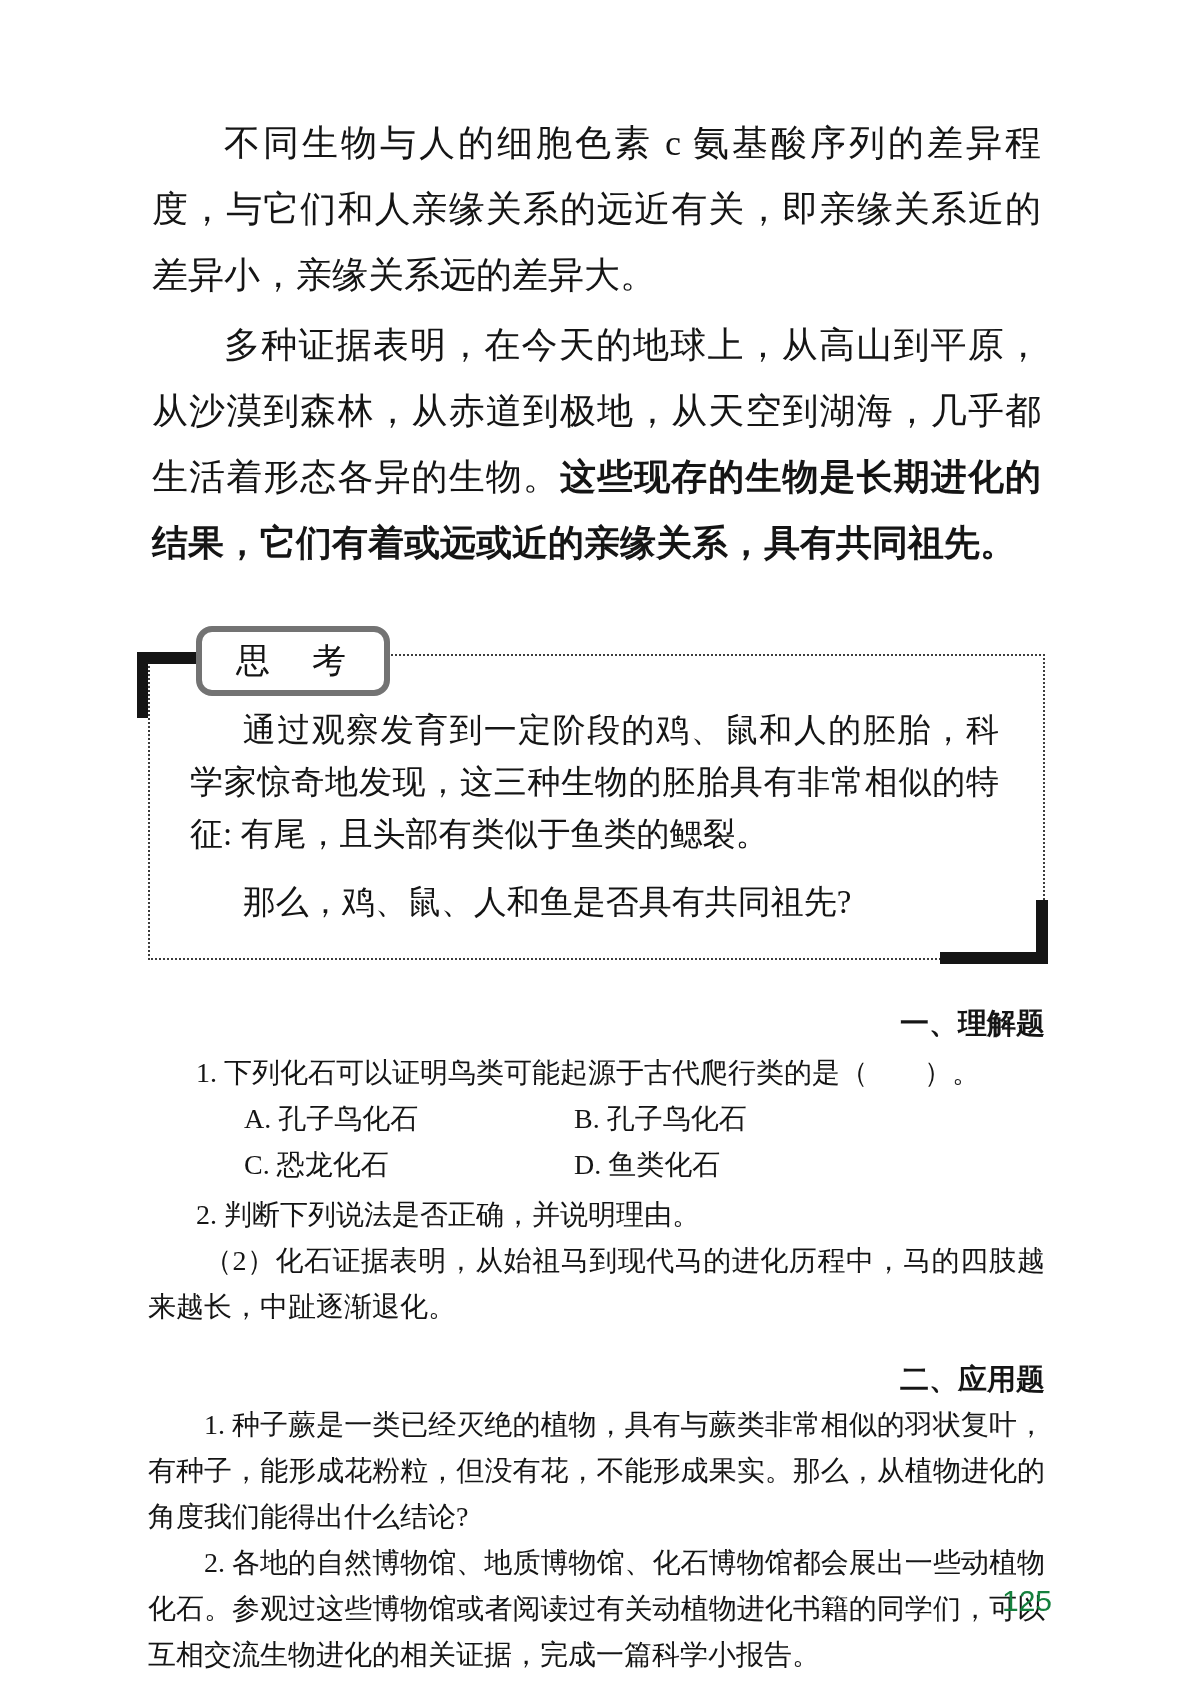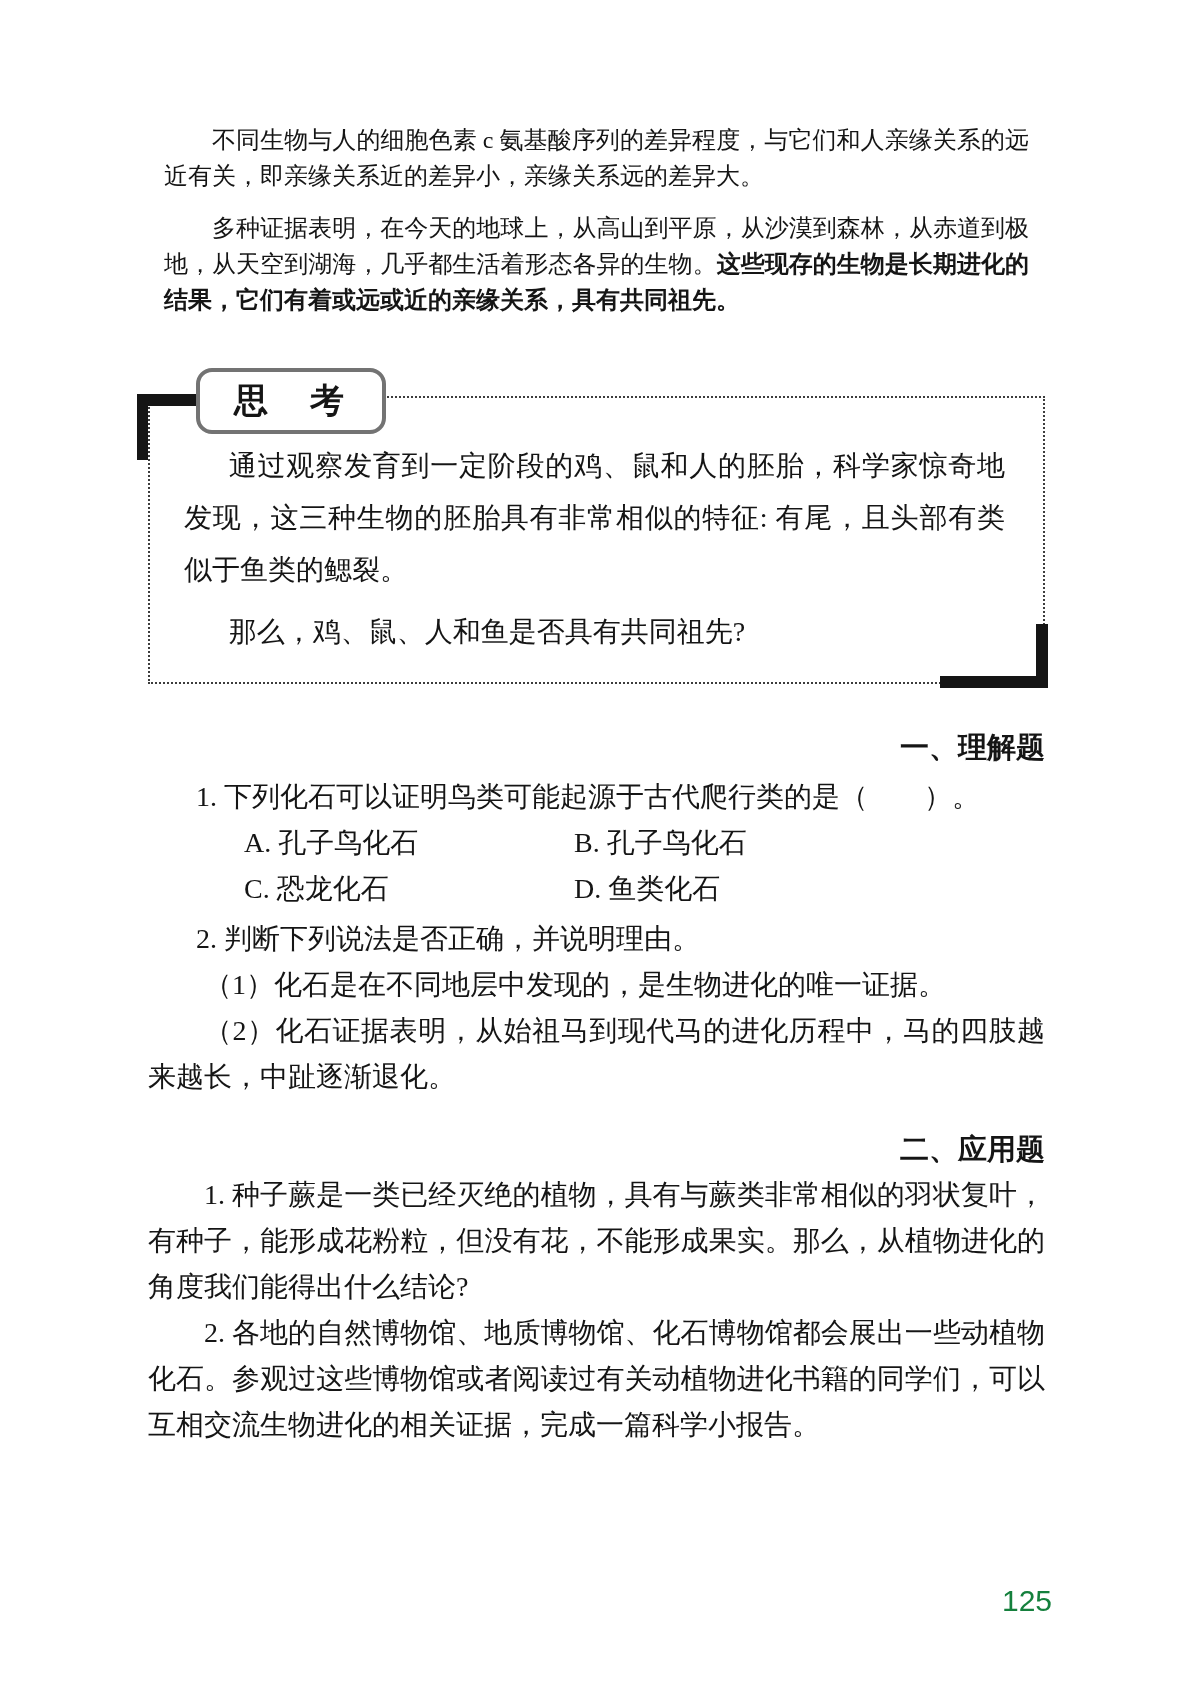--- a/index.html
+++ b/index.html
@@ -11,44 +11,44 @@
     font-family:"Liberation Serif", serif;
     color:#151515;
     overflow:hidden;
   }
   .content {
     position:absolute;
     left:148px; top:106px;
     width:897px;
   }
   .para {
-    margin:16px;
-    font-size:24px;
-    line-height:36px;
+    margin:4px;
+    font-size:36px;
+    line-height:66px;
     text-align:justify;
     text-indent:2em;
   }
   .hei { font-family:"Liberation Sans", sans-serif; font-weight:bold; }
 
   
   .think-box {
     position:relative;
     margin-top:78px;
     border:2px dotted #3c3c3c;
     padding:32px 28px 14px 24px;
   }
   .think-label {
     position:absolute;
     top:-30px; left:46px;
     background:#ffffff;
-    border:4px solid #737373;
+    border:6px solid #737373;
     border-radius:16px;
     padding:6px 34px;
     font-family:"Liberation Sans", sans-serif;
-    font-weight:bold;
+    font-weight:normal;
     font-size:34px;
     letter-spacing:4px;
     z-index:2;
   }
   .bracket-tl {
     position:absolute;
     top:-4px; left:-13px;
     width:58px; height:54px;
     border-top:12px solid #151515;
     border-left:11px solid #151515;
@@ -56,22 +56,22 @@
   }
   .bracket-br {
     position:absolute;
     bottom:-6px; right:-5px;
     width:96px; height:52px;
     border-bottom:12px solid #151515;
     border-right:12px solid #151515;
     z-index:1;
   }
   .think-para {
-    margin:10px;
-    font-size:28px;
+    margin:16px;
+    font-size:33px;
     line-height:52px;
     text-align:justify;
     text-indent:1.6em;
   }
 
   
   .exercise-header {
     position:relative;
     margin-top:72px;
     margin-left:48px;
@@ -159,21 +159,20 @@
     <div class="ex-block">
       <div class="ex-heading">一、理解题</div>
       <p class="ex-q">1. 下列化石可以证明鸟类可能起源于古代爬行类的是（　　）。</p>
       <div class="options-grid">
         <span>A. 孔子鸟化石</span>
         <span>B. 孔子鸟化石</span>
         <span>C. 恐龙化石</span>
         <span>D. 鱼类化石</span>
       </div>
       <p class="ex-q">2. 判断下列说法是否正确，并说明理由。</p>
-      <p class="ex-sub">（1）化石是在不同地层中发现的，是生物进化的唯一证据。</p>
       <p class="ex-sub">（2）化石证据表明，从始祖马到现代马的进化历程中，马的四肢越来越长，中趾逐渐退化。</p>
 
       <div class="ex-heading ex-heading2">二、应用题</div>
       <p class="ex-para">1. 种子蕨是一类已经灭绝的植物，具有与蕨类非常相似的羽状复叶，有种子，能形成花粉粒，但没有花，不能形成果实。那么，从植物进化的角度我们能得出什么结论?</p>
       <p class="ex-para">2. 各地的自然博物馆、地质博物馆、化石博物馆都会展出一些动植物化石。参观过这些博物馆或者阅读过有关动植物进化书籍的同学们，可以互相交流生物进化的相关证据，完成一篇科学小报告。</p>
     </div>
 
   </div>
 
   <div class="page-number">125</div>

